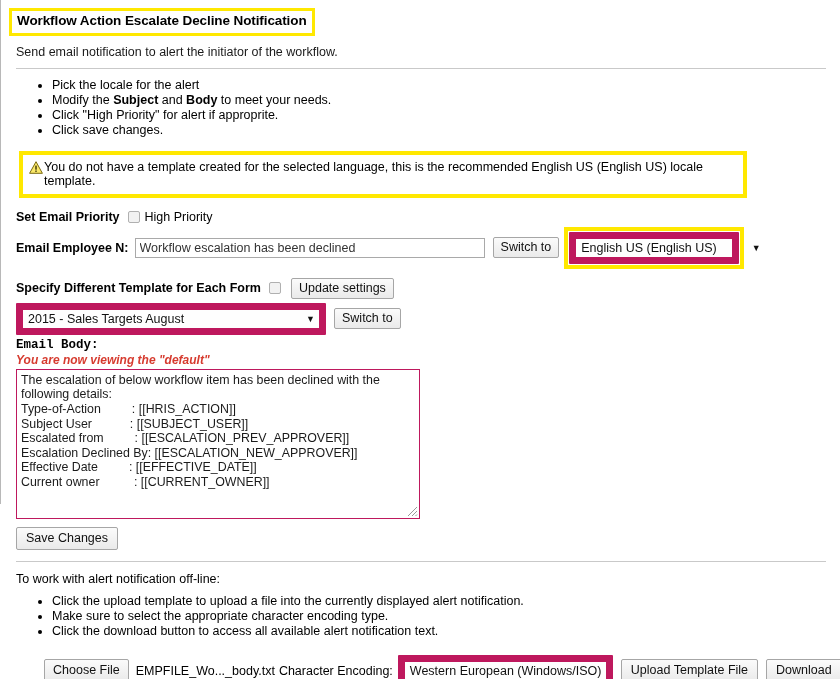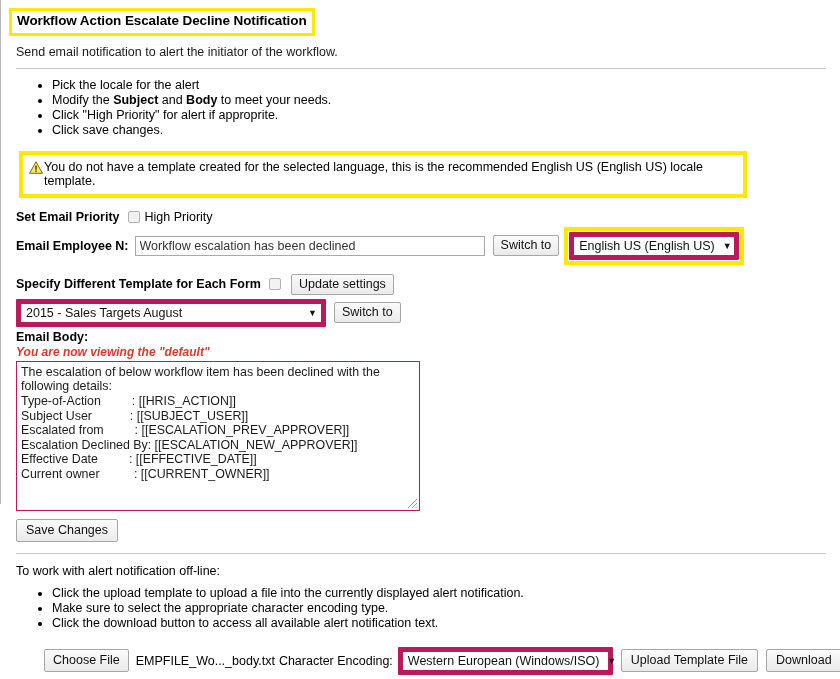--- a/index.html
+++ b/index.html
@@ -140,39 +140,40 @@
     padding: 2px 7px 3px 7px;
     line-height: 14px;
     cursor: default;
     white-space: nowrap;
   }
   .sel {
     font-family: "Liberation Sans", sans-serif;
     font-size: 12.5px;
     color: #111;
     background: #fefefe;
-    border: 5px solid #be185d;
+    border: 7px solid #be185d;
     border-radius: 1px;
     padding: 2px 4px 2px 5px;
     display: inline-flex;
     align-items: center;
     justify-content: space-between;
     line-height: 14px;
     box-sizing: border-box;
     white-space: nowrap;
+    gap: 27px;
   }
   .sel .caret { margin-left: 8px; font-size: 9px; }
   .hl-box {
     display: inline-block;
     border: 4px solid #ffe800;
     padding: 1px;
     line-height: 0;
   }
   
-  .lbl-emailbody { font-weight: bold; font-size: 12.5px; }
+  .lbl-emailbody { font-weight: bold; font-size: 12.5px;  font-family: Liberation Mono, monospace;}
   .viewing {
     color: #d63b2f;
     font-style: italic;
     font-weight: bold;
     font-size: 12px;
     margin-top: 1px;
     margin-bottom: 2px;
   }
   .ta-wrap { position: relative; width: 404px; }
   .ta {

